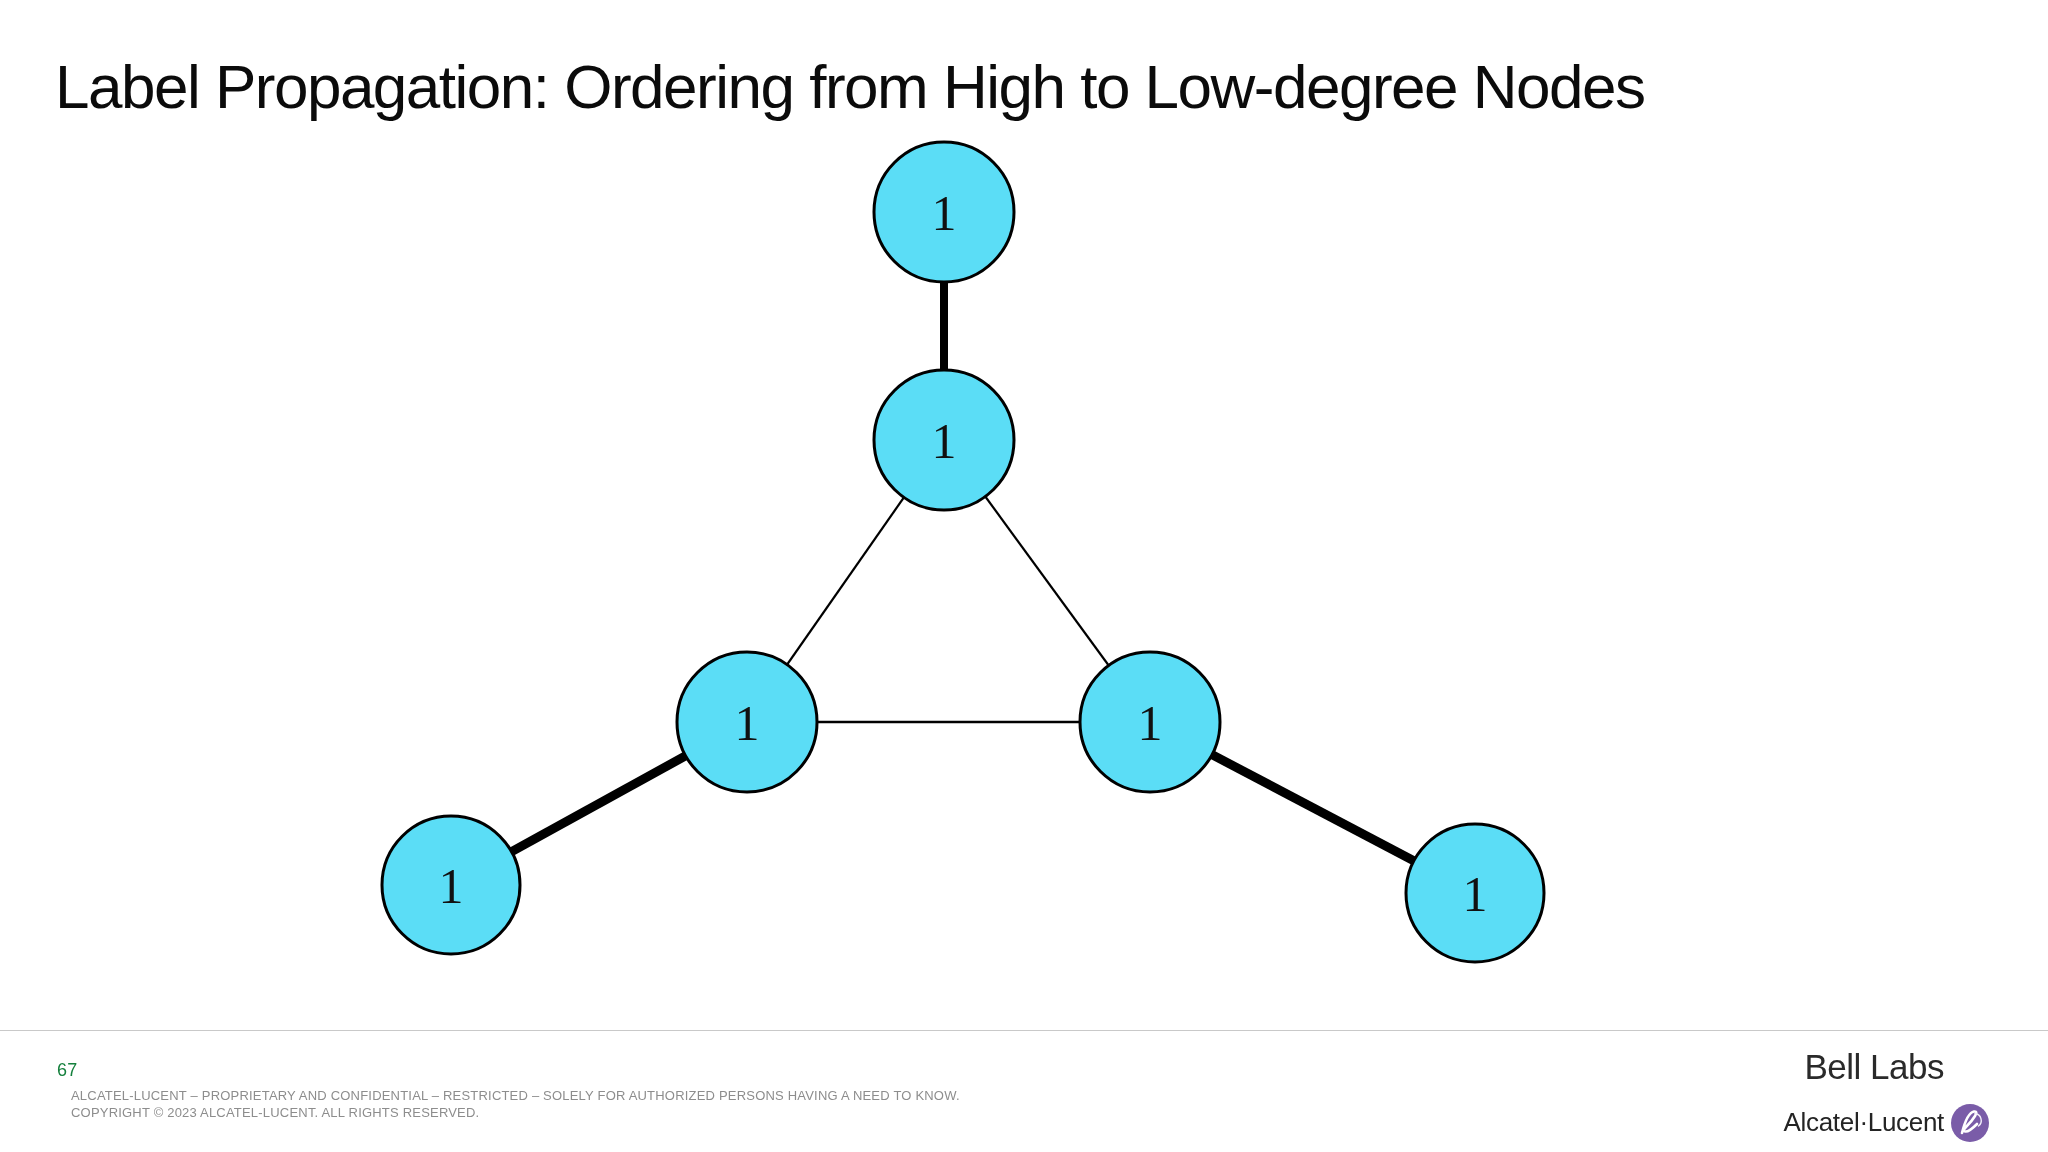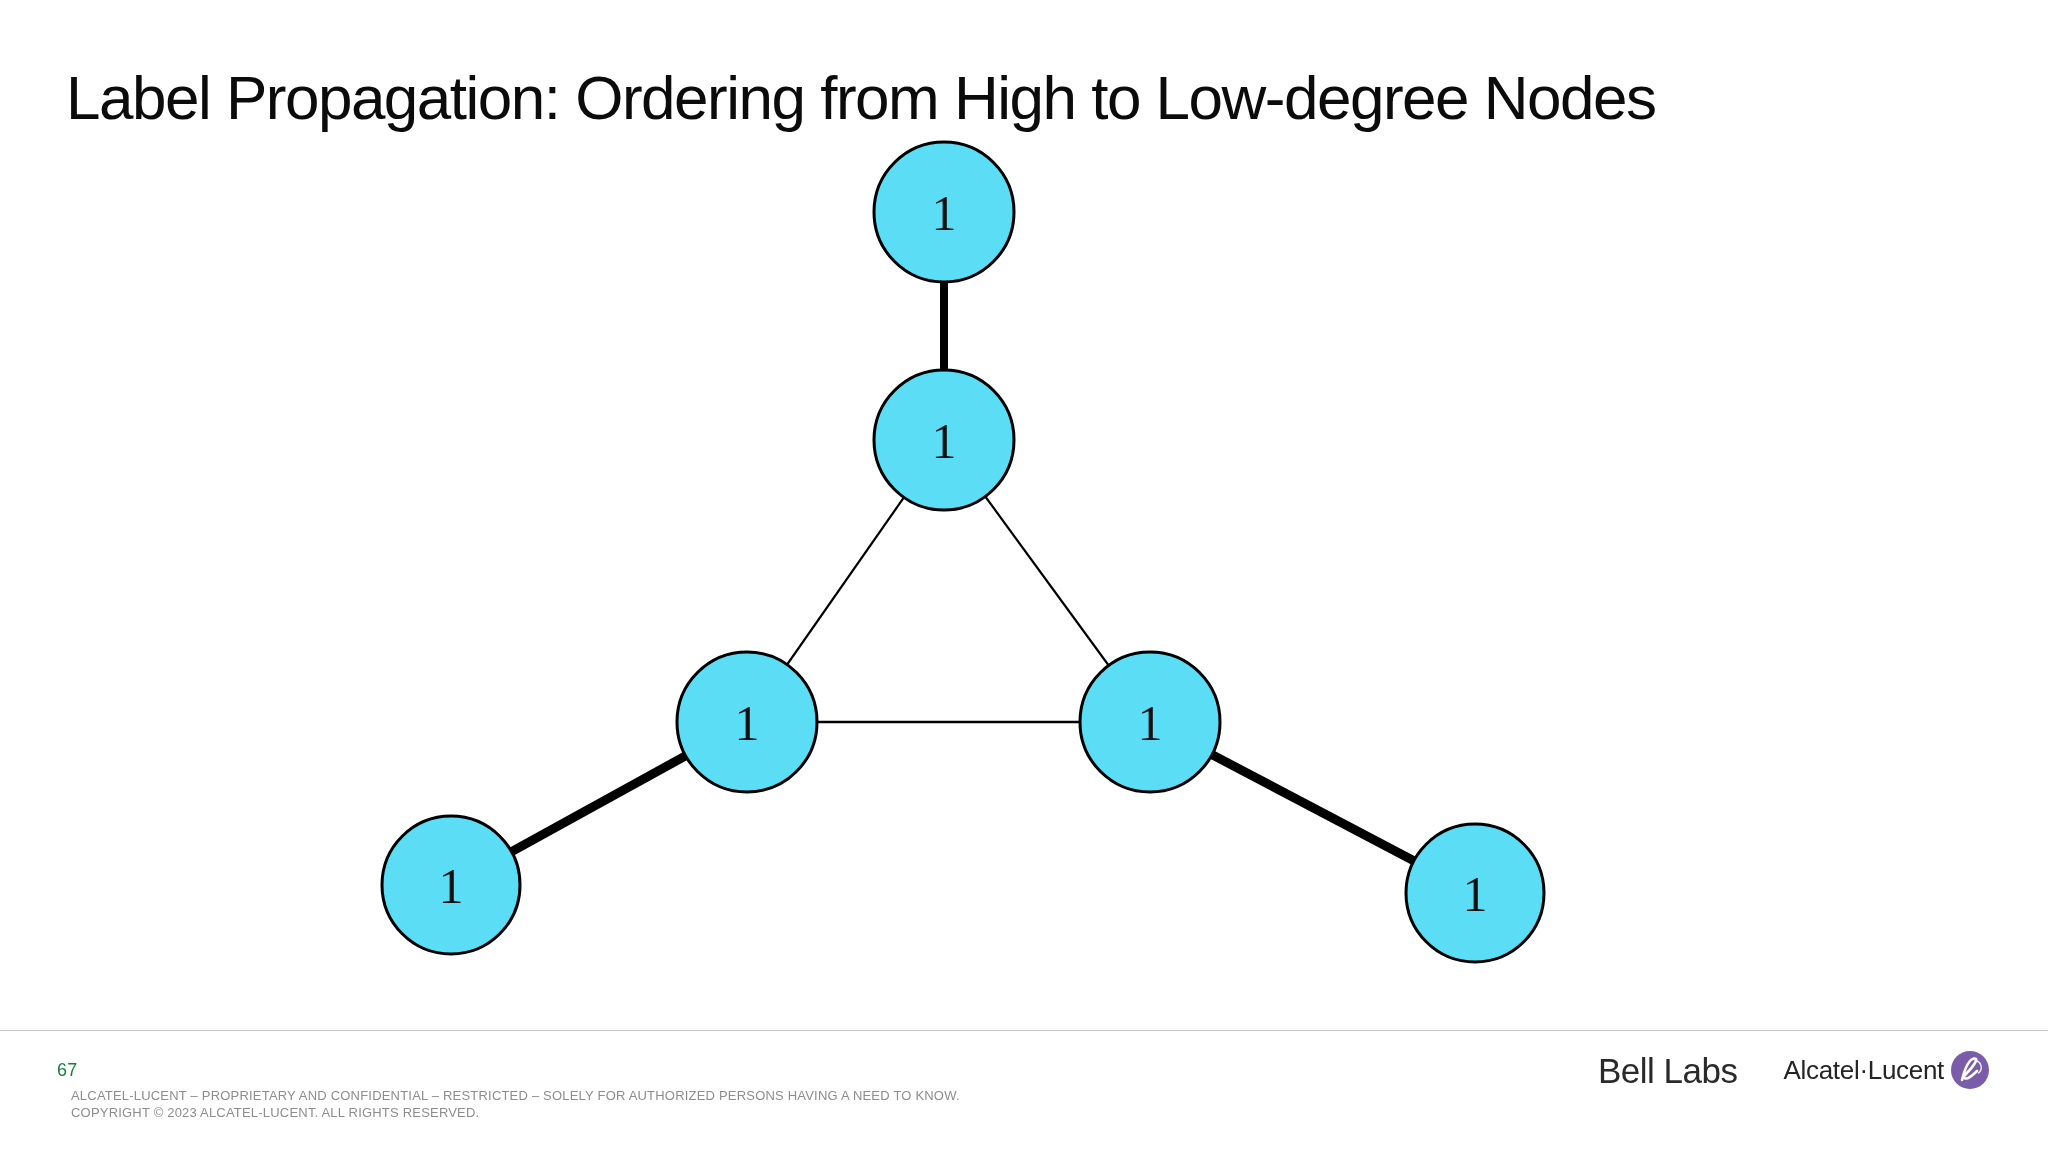--- a/index.html
+++ b/index.html
@@ -20,21 +20,21 @@
   .slide-title {
     position: absolute;
     left: 55px;
     top: 54px;
     font-size: 62px;
     font-weight: normal;
     color: #0b0b0b;
     letter-spacing: -1.5px;
     line-height: 1.05;
     white-space: nowrap;
-    margin: 11px;
+    margin: 0;
   }
   .graph-svg {
     position: absolute;
     left: 0;
     top: 0;
     width: 2048px;
     height: 1152px;
   }
   .footer-divider {
     position: absolute;
@@ -61,35 +61,36 @@
     color: #8d8d8d;
     letter-spacing: 0.2px;
     white-space: nowrap;
     margin-left: 14px;
   }
   .brand-block {
     position: absolute;
     right: 58px;
     top: 1048px;
     display: flex;
+    flex-direction: column;
     align-items: flex-end;
     text-align: center;
   }
   .brand-primary {
     font-size: 35px;
     font-weight: 500;
     color: #2a2a2a;
     letter-spacing: -0.5px;
     line-height: 1.1;
     padding-right: 46px; 
   }
   .brand-row {
     display: flex;
     align-items: center;
-    margin-top: 2px;
+    margin-top: 16px;
   }
   .brand-secondary {
     font-size: 26px;
     font-weight: 500;
     color: #242424;
     letter-spacing: -0.3px;
     white-space: nowrap;
   }
   .brand-logo {
     width: 40px;

